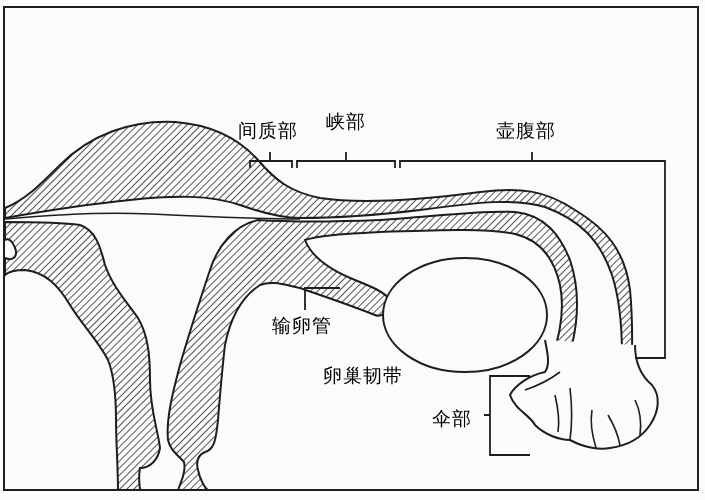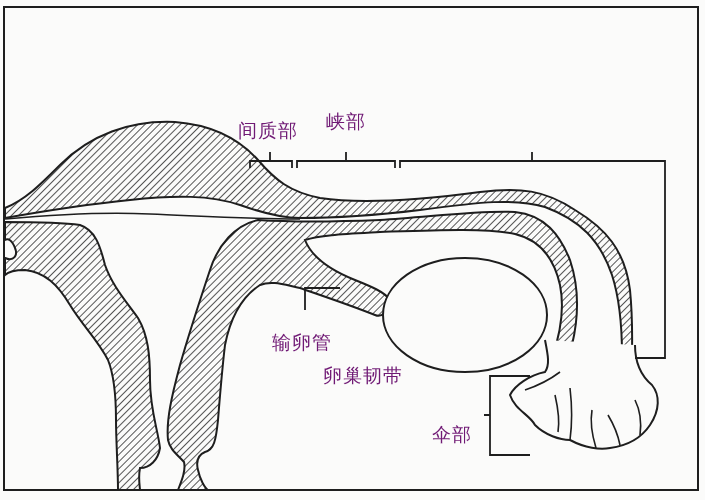--- a/index.html
+++ b/index.html
@@ -3,21 +3,21 @@
 <meta charset="utf-8">
 <style>
   html, body { margin: 0; padding: 0; background: #fbfbfa; }
   body { width: 705px; height: 500px; overflow: hidden; position: relative; }
   .canvas { position: absolute; left: 0; top: 0; width: 705px; height: 500px; }
   svg { position: absolute; left: 0; top: 0; }
   .label {
     position: absolute;
     font-family: Liberation Sans, sans-serif;
     font-size: 19px;
-    color: #701a75;
+    color: #000000;
     white-space: nowrap;
     letter-spacing: 1px;
   }
 </style>
 </head>
 <body>
 
 <div class="canvas">
   <svg width="705" height="500" viewBox="0 0 705 500">
     <defs>
@@ -67,16 +67,17 @@
 
     <path d="M400,168 L400,161 L665,161 L665,358 L635,358 M532,161 L532,152" fill="none" stroke="#1e1e1e" stroke-width="1.8"></path>
 
     <path d="M305,310 L305,288 L340,288" fill="none" stroke="#1e1e1e" stroke-width="1.8"></path>
 
     <path d="M530,376 L490,376 L490,455 L530,455 M490,415 L484,415" fill="none" stroke="#1e1e1e" stroke-width="1.8"></path>
   </svg>
 
   <div class="label" style="left:238px; top:118px;">间质部</div>
   <div class="label" style="left:326px; top:109px;">峡部</div>
-  <div class="label" style="left:272px; top:313px;margin-top:17px;">输卵管</div>
+  <div class="label" style="left:496px; top:118px;">壶腹部</div>
+  <div class="label" style="left:272px; top:313px;">输卵管</div>
   <div class="label" style="left:276px; top:363px;margin-left:47px;">卵巢韧带</div>
-  <div class="label" style="left:432px; top:422px;text-align:center;">伞部</div>
+  <div class="label" style="left:432px; top:406px;text-align:center;">伞部</div>
 </div>
 
 </body></html>

